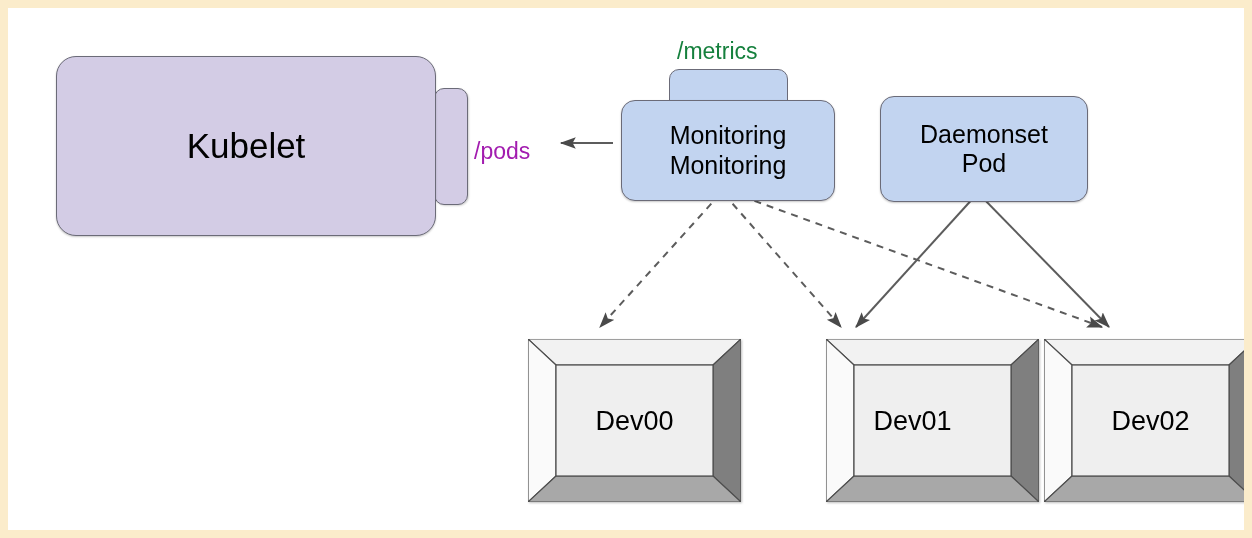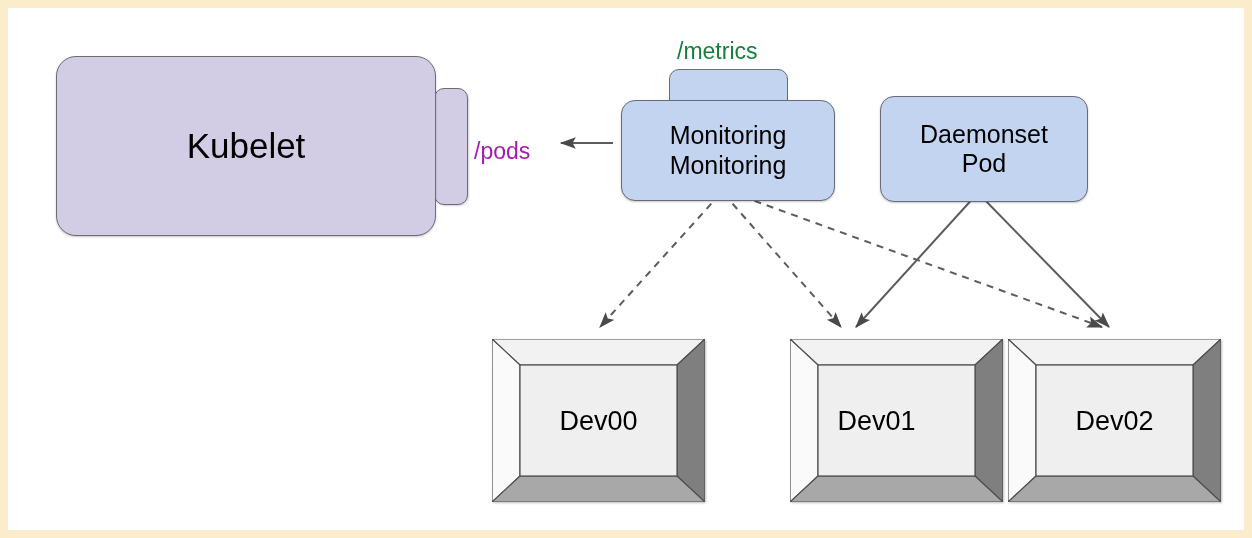--- a/index.html
+++ b/index.html
@@ -138,20 +138,21 @@
   }
 
   
   .device {
     position: absolute;
     width: 213px;
     height: 163px;
     top: 331px;
     z-index: 3;
     filter: drop-shadow(1px 1px 1px rgba(0,0,0,0.25));
+    margin-left: 36px;
   }
   .device svg {
     display: block;
     width: 100%;
     height: 100%;
   }
   .device .device-label {
     position: absolute;
     left: 0;
     right: 0;

